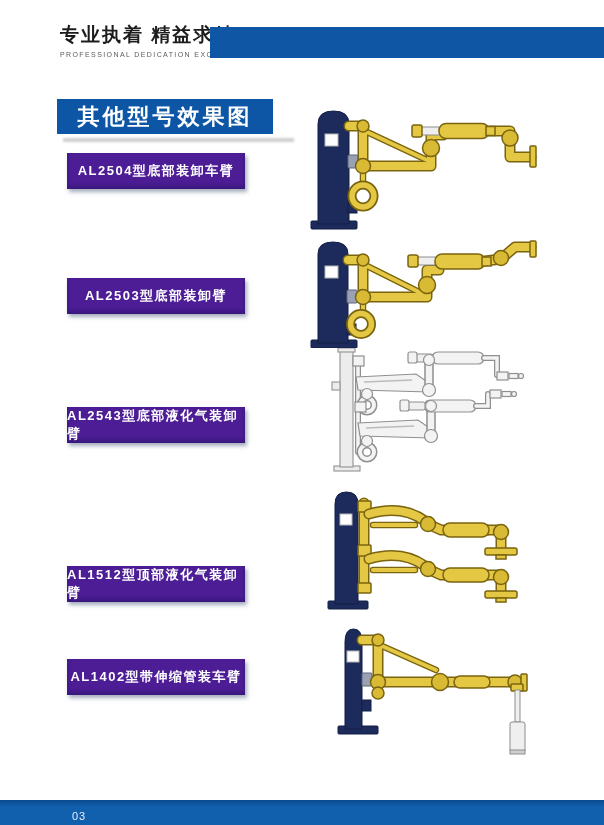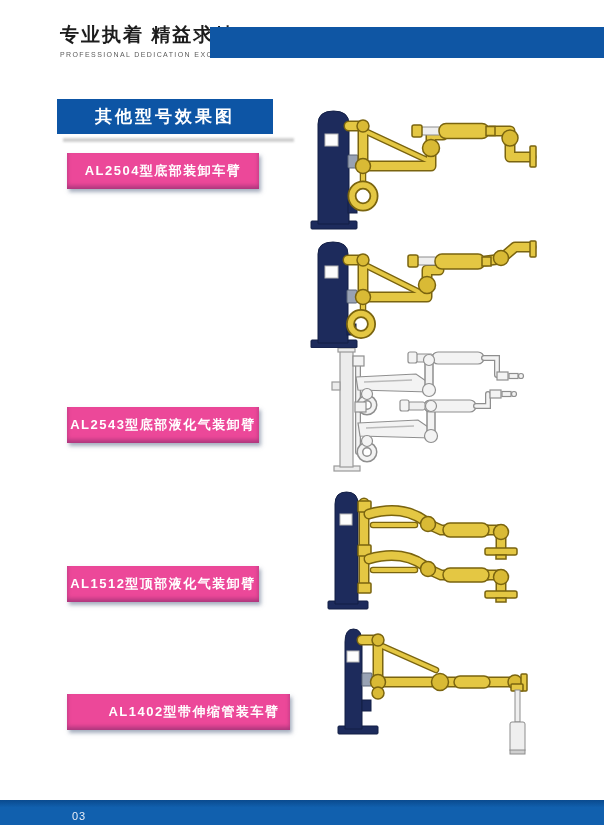--- a/index.html
+++ b/index.html
@@ -8,33 +8,33 @@
     font-family:"Liberation Sans","DejaVu Sans",sans-serif;
   }
   
   .brand{position:absolute;left:60px;top:22px;width:200px;}
   .brand-cn{font-size:19px;font-weight:bold;color:#1c1c1c;letter-spacing:2px;white-space:nowrap;}
   .brand-en{font-size:7px;color:#5a5a5a;letter-spacing:1.4px;margin-top:3px;white-space:nowrap;}
   .header-bar{position:absolute;left:210px;top:27px;width:394px;height:31px;background:#0f56a4;}
   
   .section-title{
     position:absolute;left:57px;top:99px;width:216px;height:35px;background:#0d55a5;
-    color:#ffffff;font-size:17px;font-weight:bold;letter-spacing:3px;
+    color:#ffffff;font-size:22px;font-weight:bold;letter-spacing:3px;
     display:flex;align-items:center;justify-content:center;
   }
   .title-shadow{position:absolute;left:63px;top:138px;width:231px;height:4px;background:#c4c4c4;filter:blur(1px);opacity:.8;}
   
   .plabel{
-    position:absolute;left:67px;width:192px;height:36px;background:#ec4899;
+    position:absolute;left:67px;width:178px;height:36px;background:#4c1d95;
     color:#ffffff;font-size:13px;font-weight:bold;letter-spacing:1.5px;
     display:flex;align-items:center;justify-content:center;
     box-shadow:2px 3px 4px rgba(90,105,135,.55), inset 0 -3px 4px rgba(0,10,50,.28);
   }
   .plabel.p1{top:153px;} .plabel.p2{top:278px;} .plabel.p3{top:407px;}
-  .plabel.p4{top:536px;margin-top:30px;} .plabel.p5{top:694px;padding-left:31px;}
+  .plabel.p4{top:536px;margin-top:30px;} .plabel.p5{top:659px;}
   
   .illus{position:absolute;}
   .i1{left:305px;top:108px;} .i2{left:303px;top:240px;} .i3{left:312px;top:348px;}
   .i4{left:315px;top:487px;} .i5{left:318px;top:622px;}
   
   .po{fill:#1d2b5c;stroke:#131f45;stroke-width:1;}
   .lbl{fill:#fdfdfd;stroke:#b5b5b5;stroke-width:1;}
   .fit-g{fill:#98a2b4;stroke:#5c6678;stroke-width:1;}
   .pO{fill:none;stroke:#7a640f;stroke-width:11;stroke-linecap:round;stroke-linejoin:round;}
   .pY{fill:none;stroke:#e4c743;stroke-width:8;stroke-linecap:round;stroke-linejoin:round;}
@@ -71,20 +71,21 @@
   <div class="brand">
     <div class="brand-cn">专业执着 精益求精</div>
     <div class="brand-en">PROFESSIONAL DEDICATION EXCELLENCE</div>
   </div>
   <div class="header-bar"></div>
 
   <div class="section-title">其他型号效果图</div>
   <div class="title-shadow"></div>
 
   <div class="plabel p1">AL2504型底部装卸车臂</div>
+  <div class="plabel p2">AL2503型底部装卸臂</div>
   <div class="plabel p3">AL2543型底部液化气装卸臂</div>
   <div class="plabel p4">AL1512型顶部液化气装卸臂</div>
   <div class="plabel p5">AL1402型带伸缩管装车臂</div>
 
   <svg class="illus i1" width="245" height="125" viewBox="0 0 245 125">
     <rect class="po" x="6" y="113" width="46" height="8" rx="1"></rect>
     <path class="po" d="M13,116 V16 Q13,3 28.5,3 Q44,3 44,16 V116 Z"></path>
     <rect class="lbl" x="20" y="26" width="13" height="12"></rect>
     <rect class="fit-g" x="43" y="47" width="10" height="13" rx="1"></rect>
     <rect class="po" x="43" y="93" width="9" height="12"></rect>

